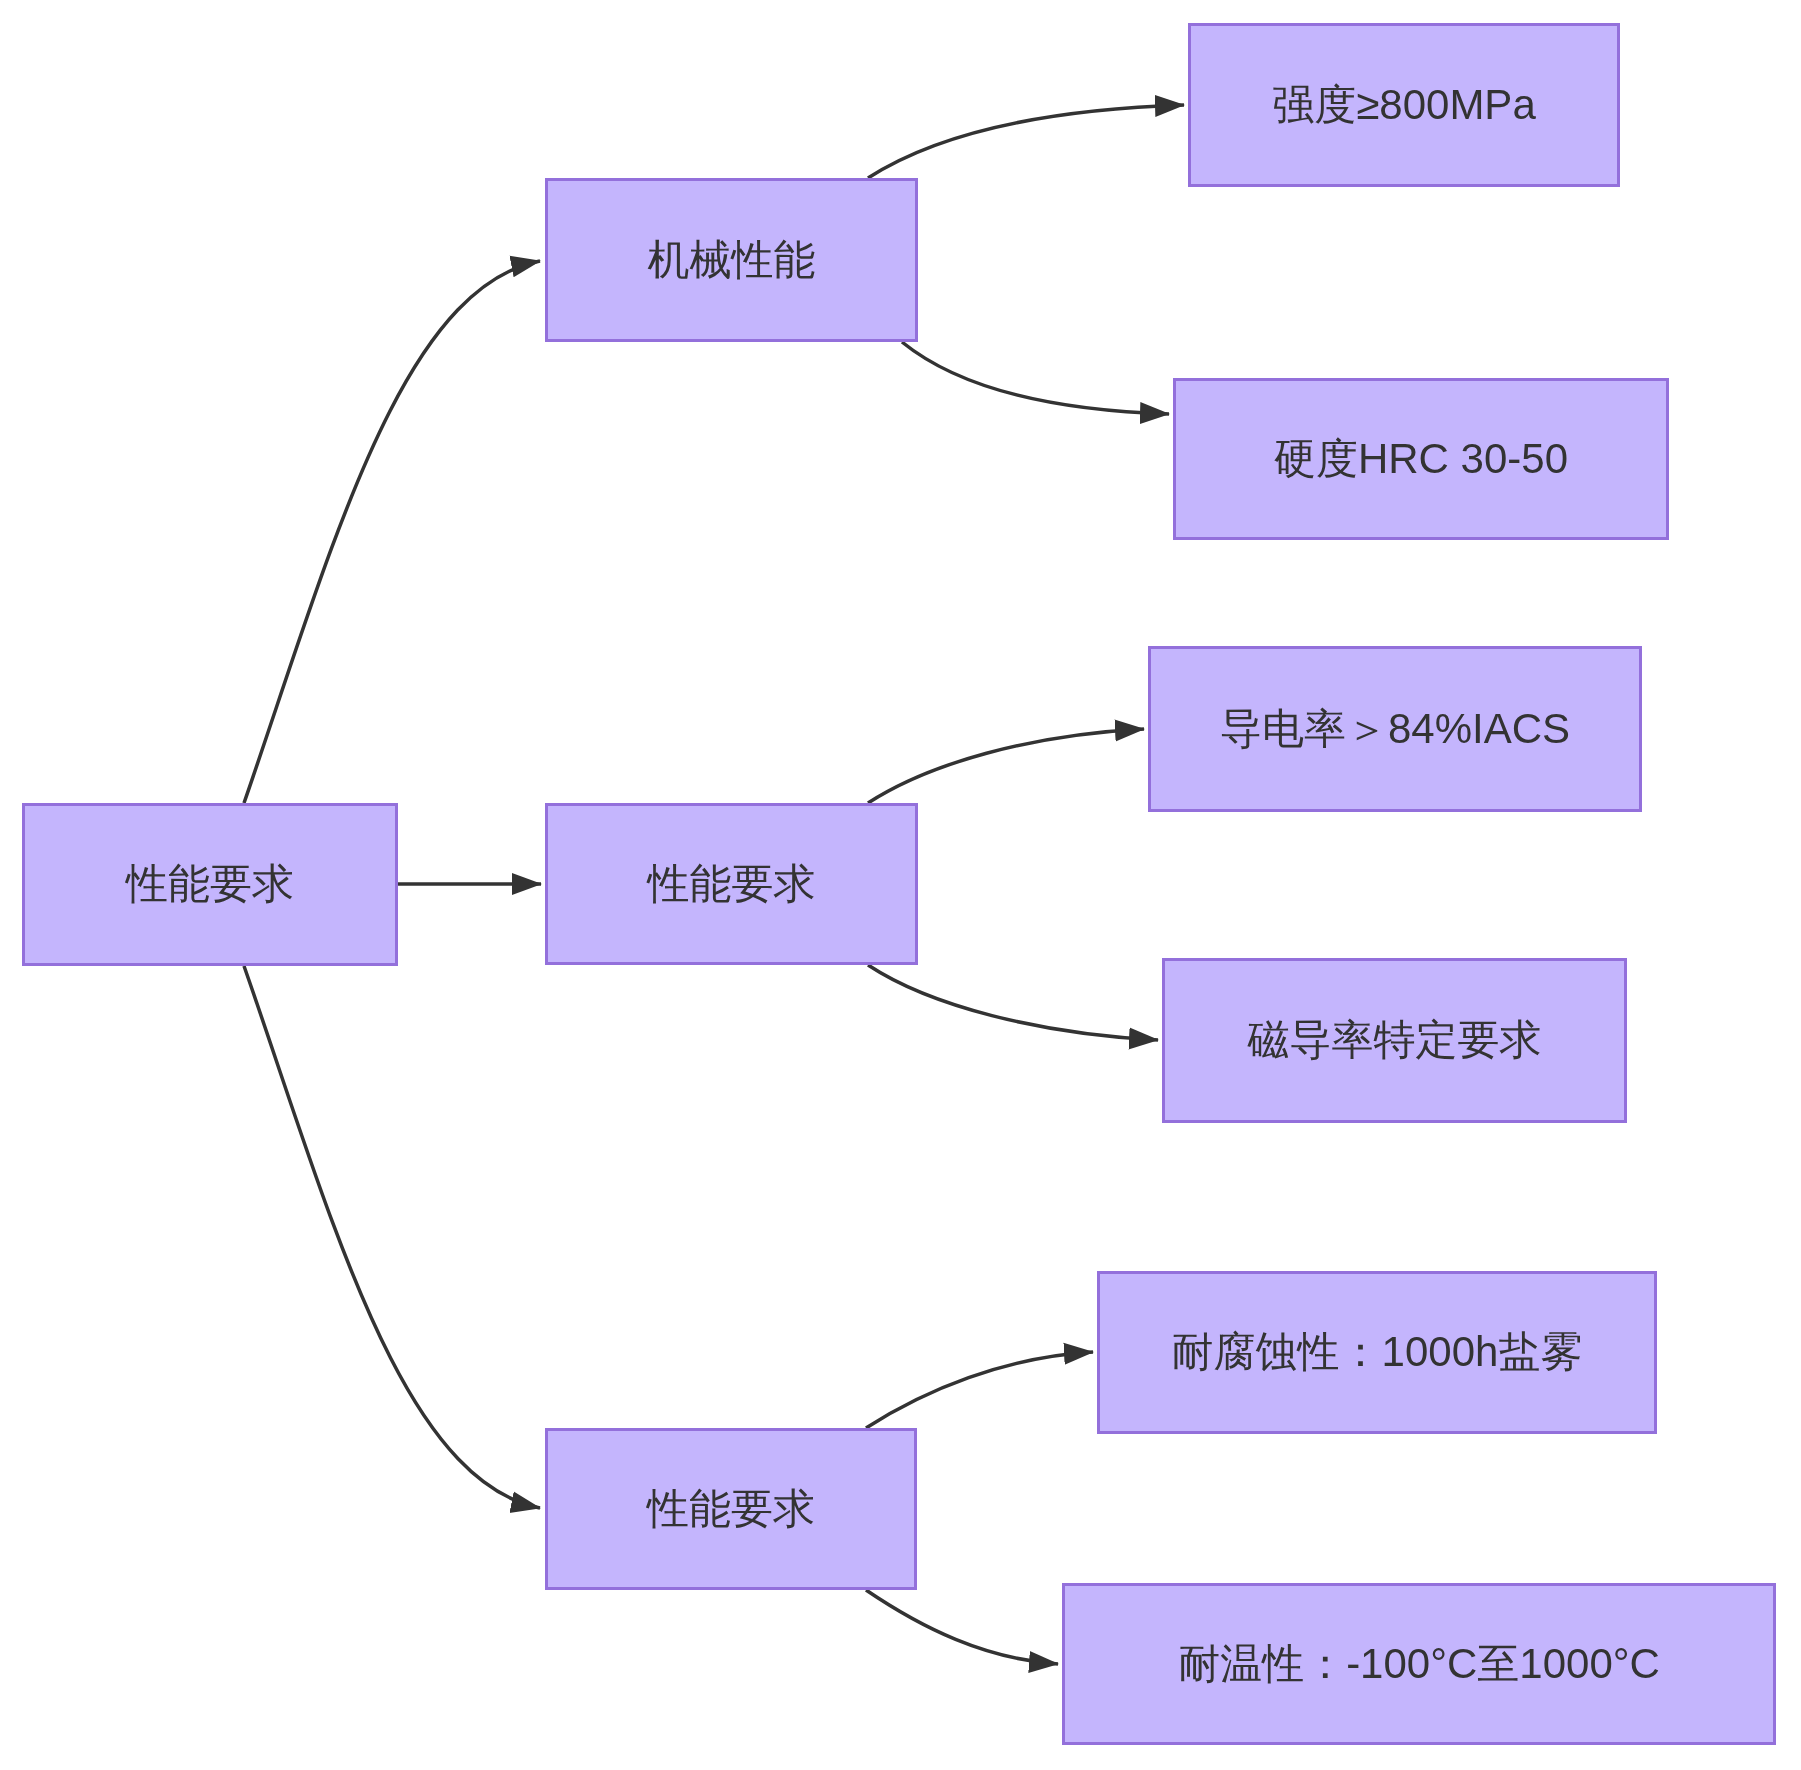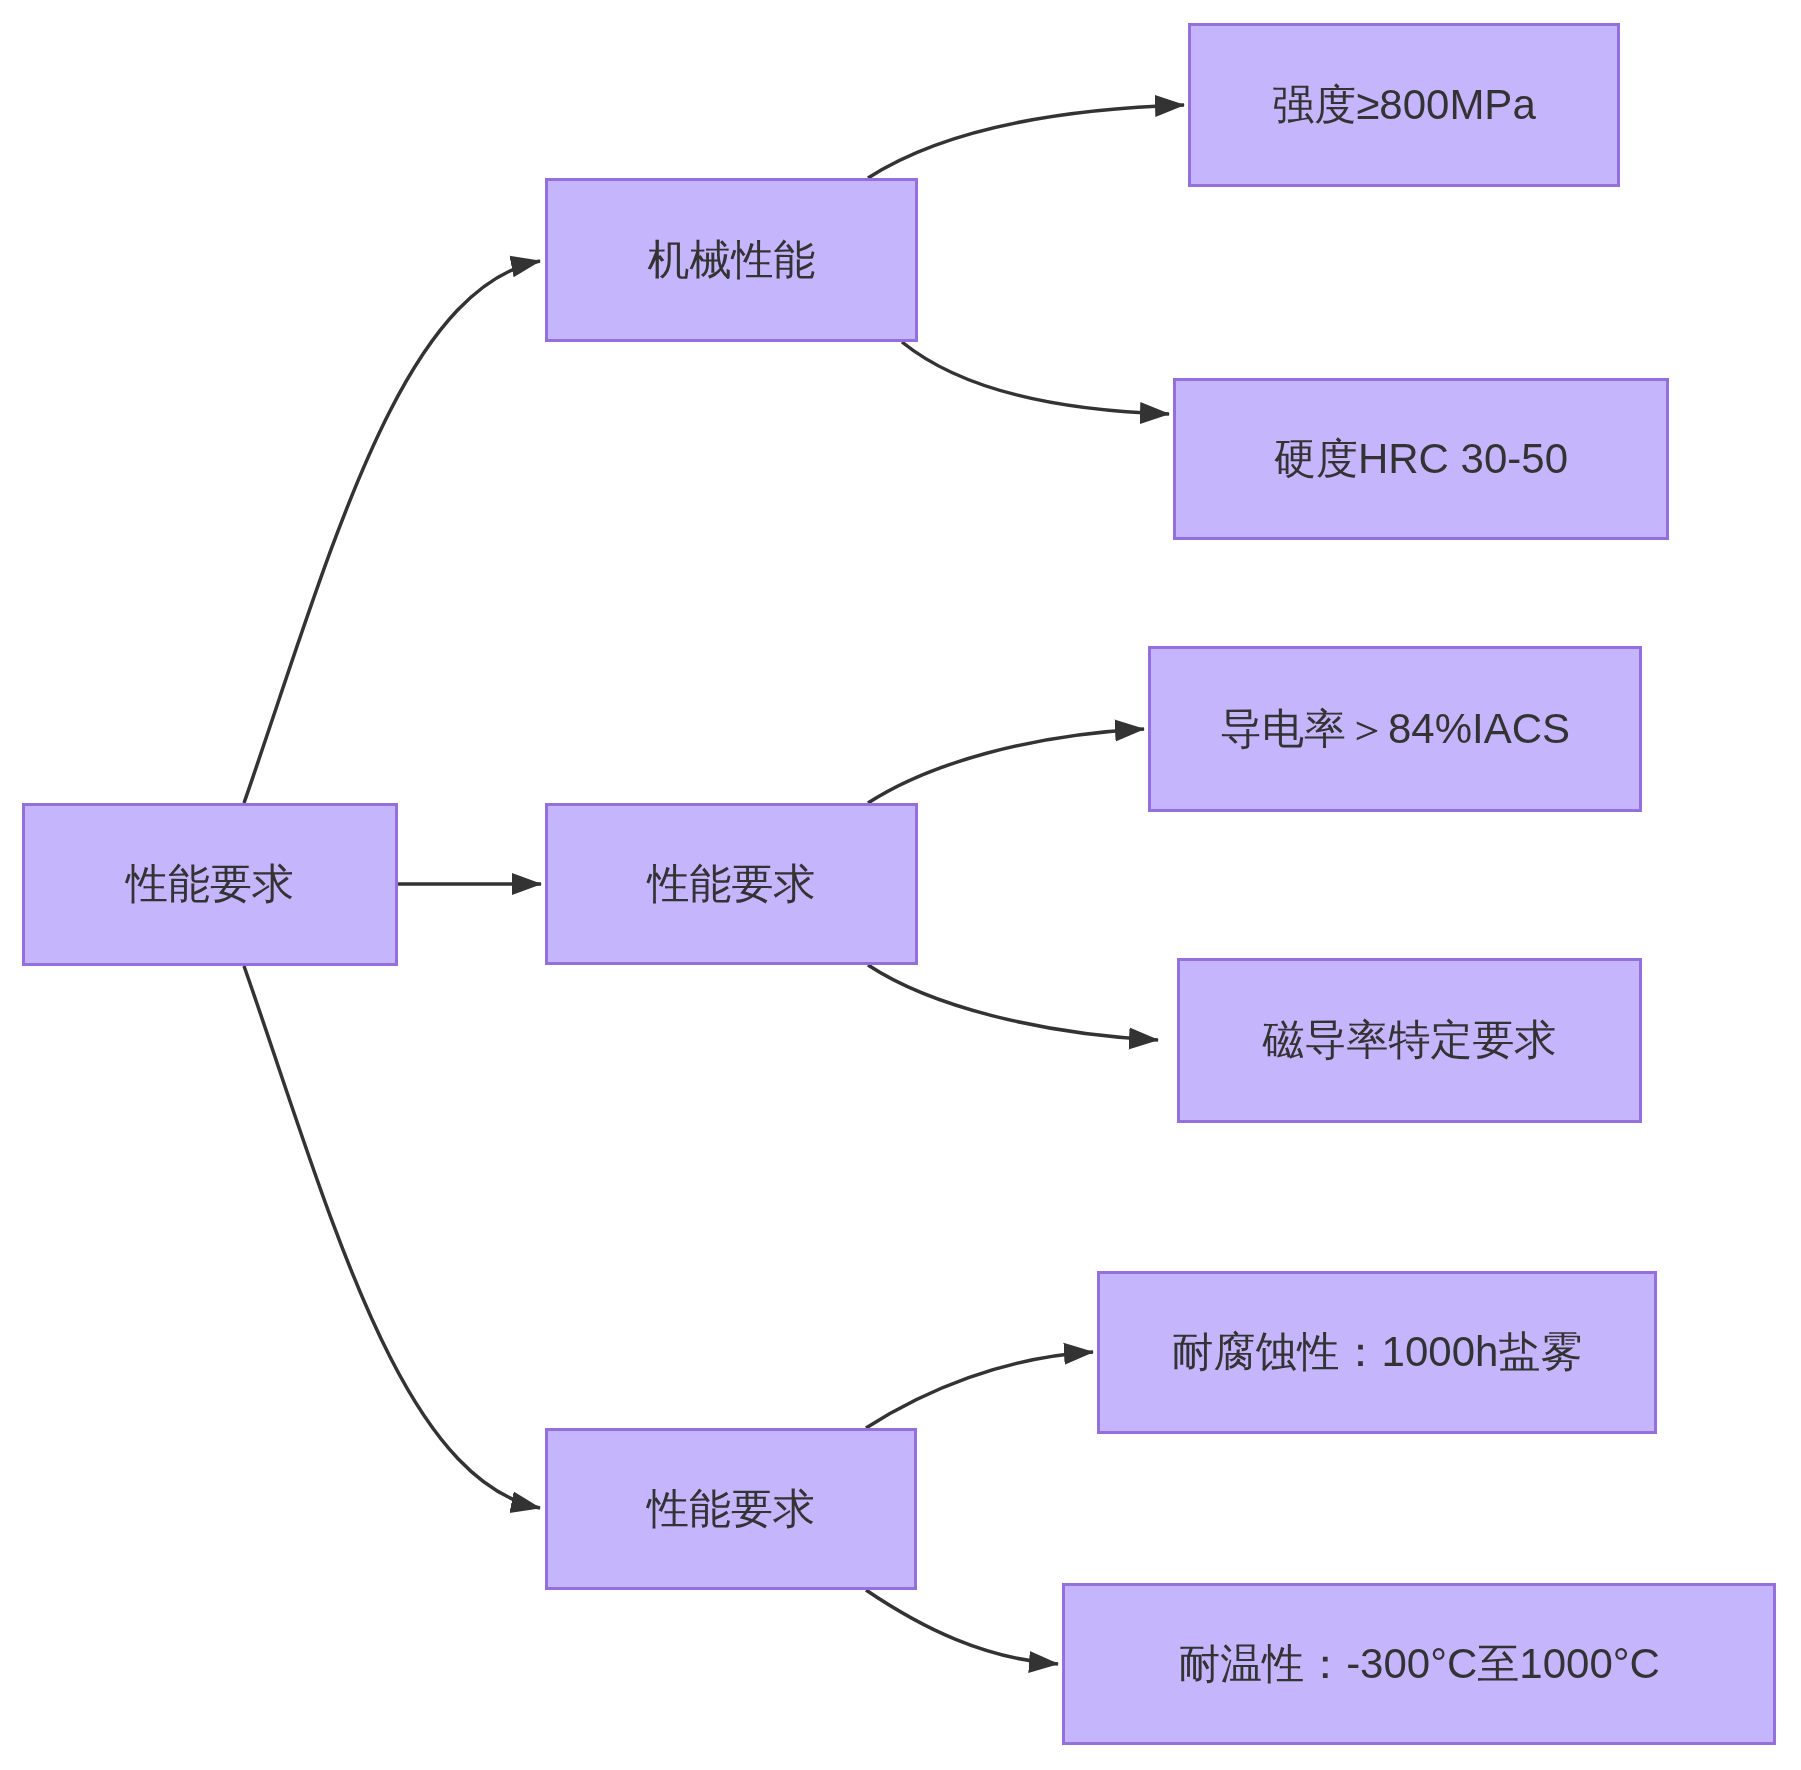--- a/index.html
+++ b/index.html
@@ -89,25 +89,25 @@
   </div>
 
   <div class="node" style="left:1173px; top:334px; width:496px; height:162px;margin-top:44px;">
     <span>硬度HRC 30-50</span>
   </div>
 
   <div class="node" style="left:1148px; top:646px; width:494px; height:166px;">
     <span>导电率＞84%IACS</span>
   </div>
 
-  <div class="node" style="left:1162px; top:958px; width:465px; height:165px;margin-left:15px;">
+  <div class="node" style="left:1162px; top:958px; width:465px; height:165px;">
     <span>磁导率特定要求</span>
   </div>
 
   <div class="node" style="left:1097px; top:1271px; width:560px; height:163px;">
     <span>耐腐蚀性：1000h盐雾</span>
   </div>
 
   <div class="node" style="left:1062px; top:1583px; width:714px; height:162px;">
-    <span>耐温性：-300°C至1000°C</span>
+    <span>耐温性：-100°C至1000°C</span>
   </div>
 
 </div>
 
 </body></html>

